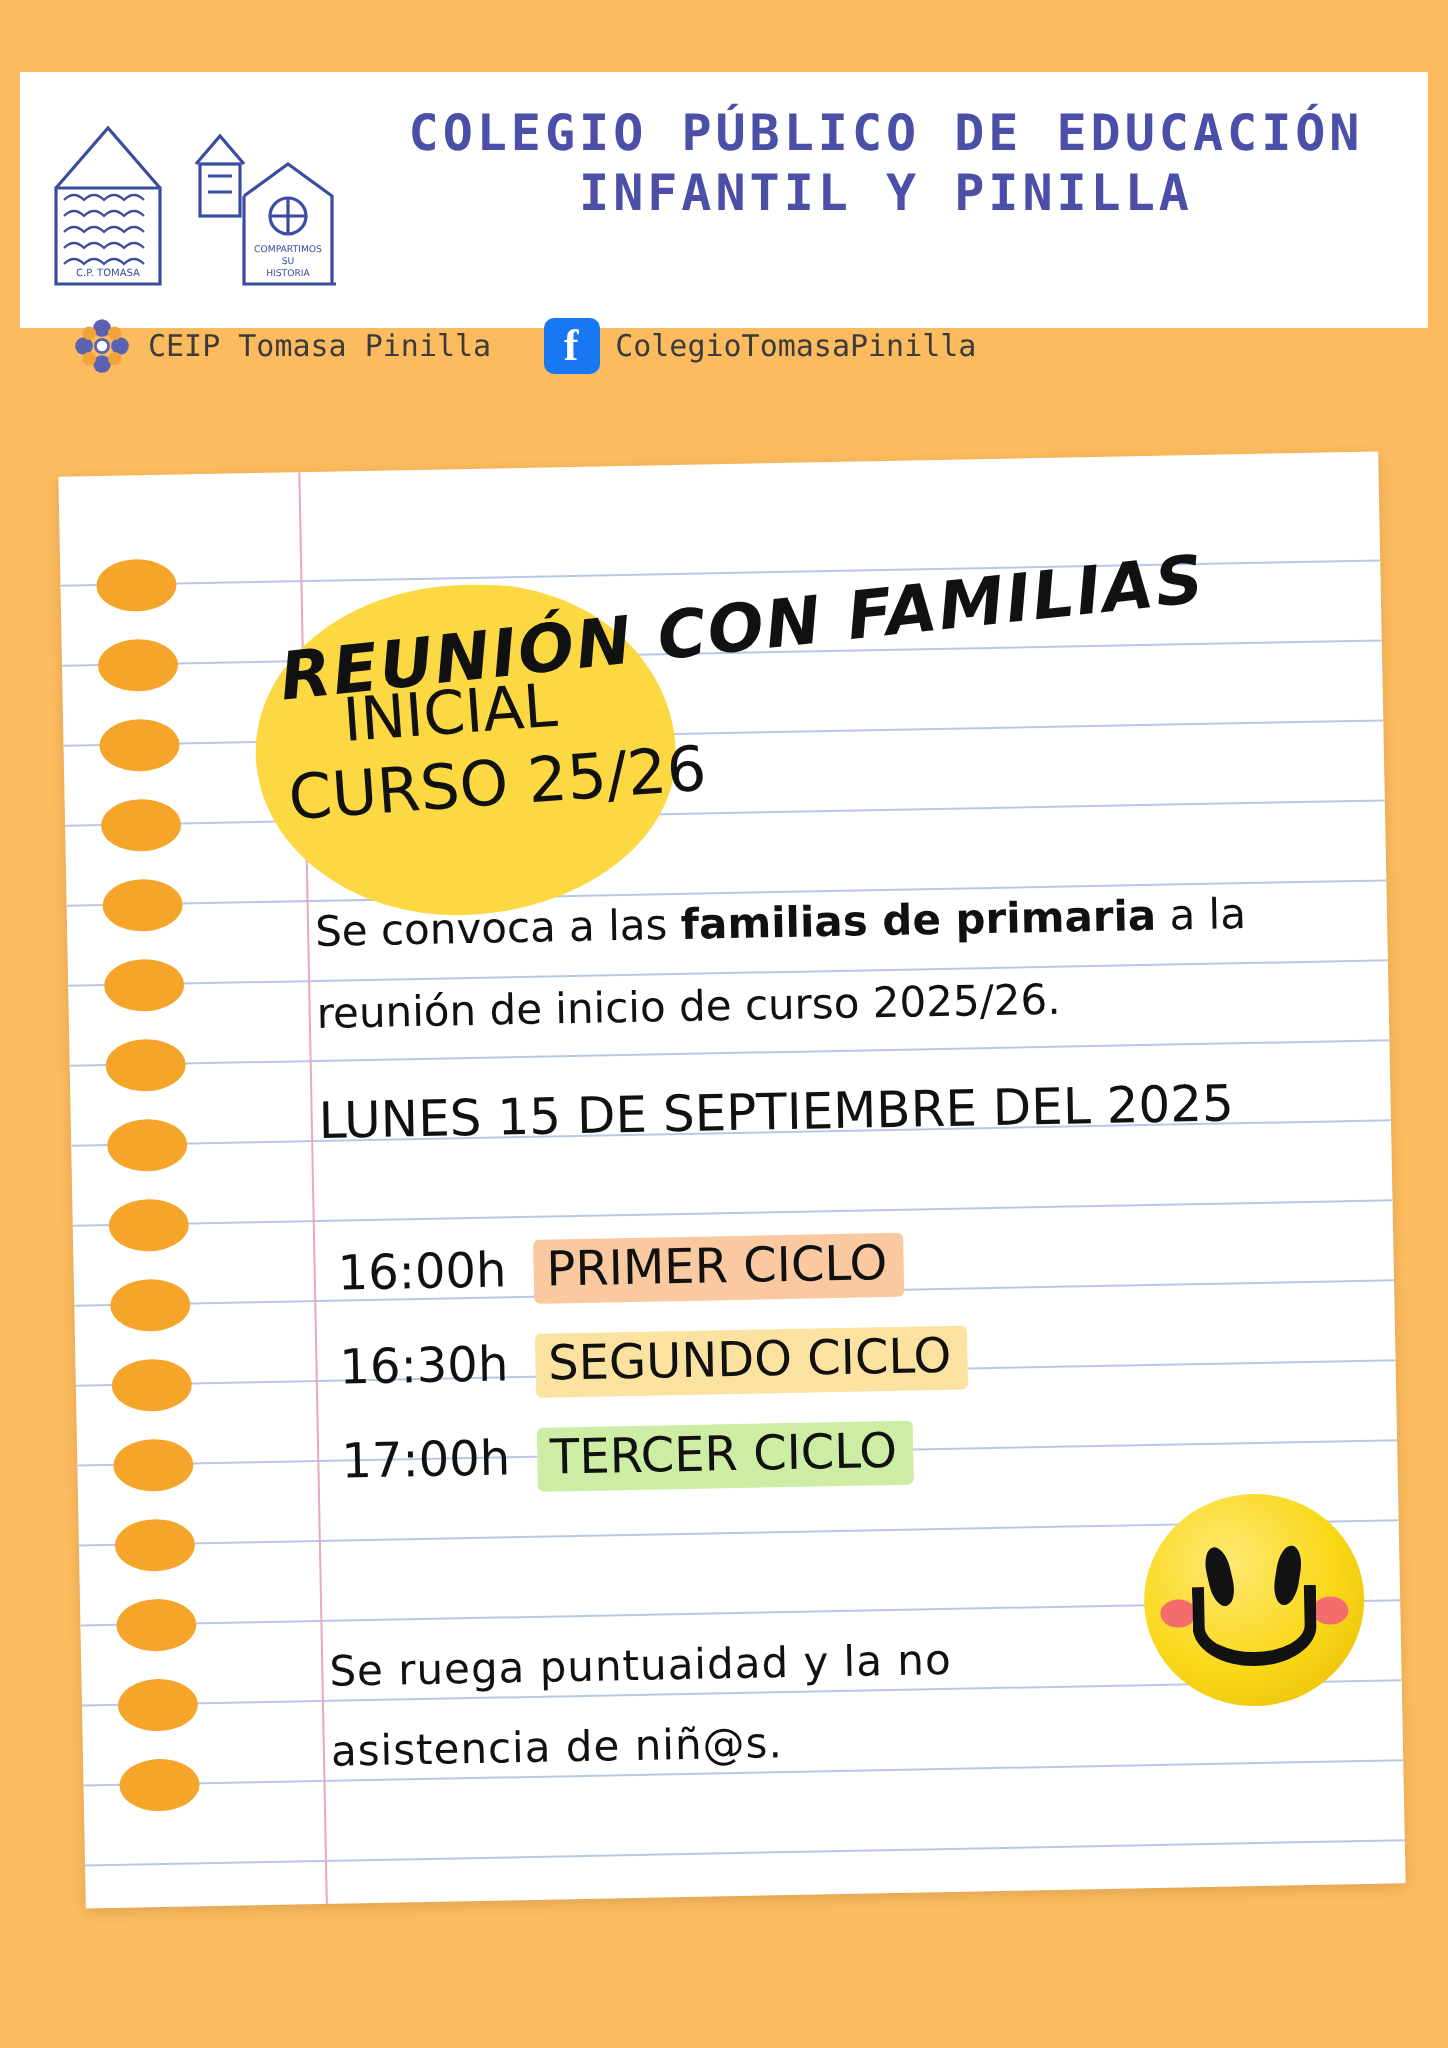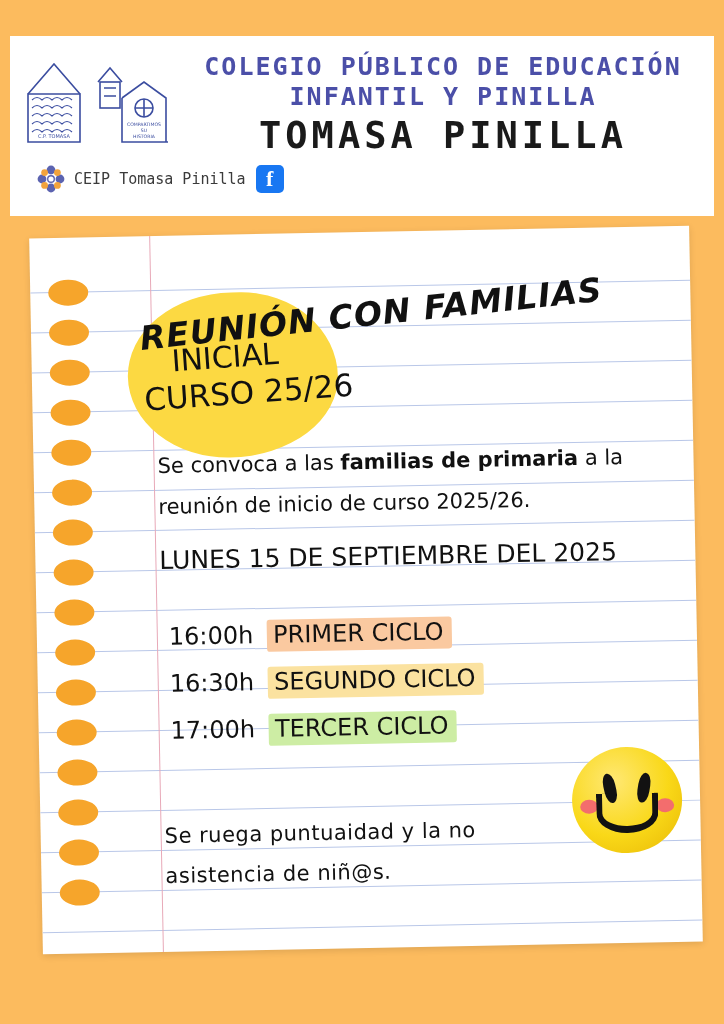--- a/index.html
+++ b/index.html
@@ -13,21 +13,21 @@
     overflow: hidden;
     position: relative;
   }
 
   
   .header-band {
     position: absolute;
     left: 10px;
     top: 36px;
     width: 704px;
-    height: 180px;
+    height: 128px;
     background: #ffffff;
     display: flex;
     flex-direction: column;
     justify-content: flex-start;
   }
   .header-top {
     display: flex;
     align-items: flex-start;
     padding: 6px 0 0 8px;
   }
@@ -60,21 +60,21 @@
     font-size: 37px;
     line-height: 44px;
     text-align: center;
     margin-top: 2px;
   }
 
   .social-row {
     display: flex;
     align-items: center;
     padding: 6px 0 0 26px;
-    gap: 10px;
+    gap: 26px;
   }
   .social-item {
     display: flex;
     align-items: center;
     gap: 8px;
   }
   .social-text {
     font-family: "DejaVu Sans Mono", monospace;
     font-size: 15px;
     color: #3b3b3b;
@@ -326,21 +326,20 @@
         <text x="36" y="96" font-family="DejaVu Sans, sans-serif" font-size="5" fill="#3b4da0" text-anchor="middle">C.P. TOMASA</text>
         <text x="126" y="84" font-family="DejaVu Sans, sans-serif" font-size="4.6" fill="#3b4da0" text-anchor="middle">COMPARTIMOS</text>
         <text x="126" y="90" font-family="DejaVu Sans, sans-serif" font-size="4.6" fill="#3b4da0" text-anchor="middle">SU</text>
         <text x="126" y="96" font-family="DejaVu Sans, sans-serif" font-size="4.6" fill="#3b4da0" text-anchor="middle">HISTORIA</text>
       </svg>
     </div>
 
     <div class="school-title">
       <div class="title-line1">COLEGIO PÚBLICO DE EDUCACIÓN</div>
       <div class="title-line2">INFANTIL Y PINILLA</div>
-      <div class="title-line3">TOMASA PINILLA</div>
     </div>
   </div>
 
   <div class="social-row">
 
     <div class="social-item">
       <span class="flower-icon">
         <svg width="30" height="30" viewBox="0 0 30 30">
           <g fill="#5b63b0">
             <circle cx="15" cy="6" r="4.4"></circle>
@@ -355,20 +354,21 @@
             <circle cx="8.6" cy="8.6" r="3.4"></circle>
           </g>
           <circle cx="15" cy="15" r="3.3" fill="#ffffff" stroke="#5b63b0" stroke-width="1.4"></circle>
         </svg>
       </span>
       <span class="social-text">CEIP Tomasa Pinilla</span>
     </div>
 
     <div class="social-item">
       <span class="fb-icon">f</span>
+      <span class="social-text">ColegioTomasaPinilla</span>
     </div>
 
   </div>
 </div>
 
 <div class="paper">
 
   <div class="paper-lines" id="paper-lines">
       <div class="hline" style="top: 54px;"></div>
       <div class="hline" style="top: 94px;"></div>

